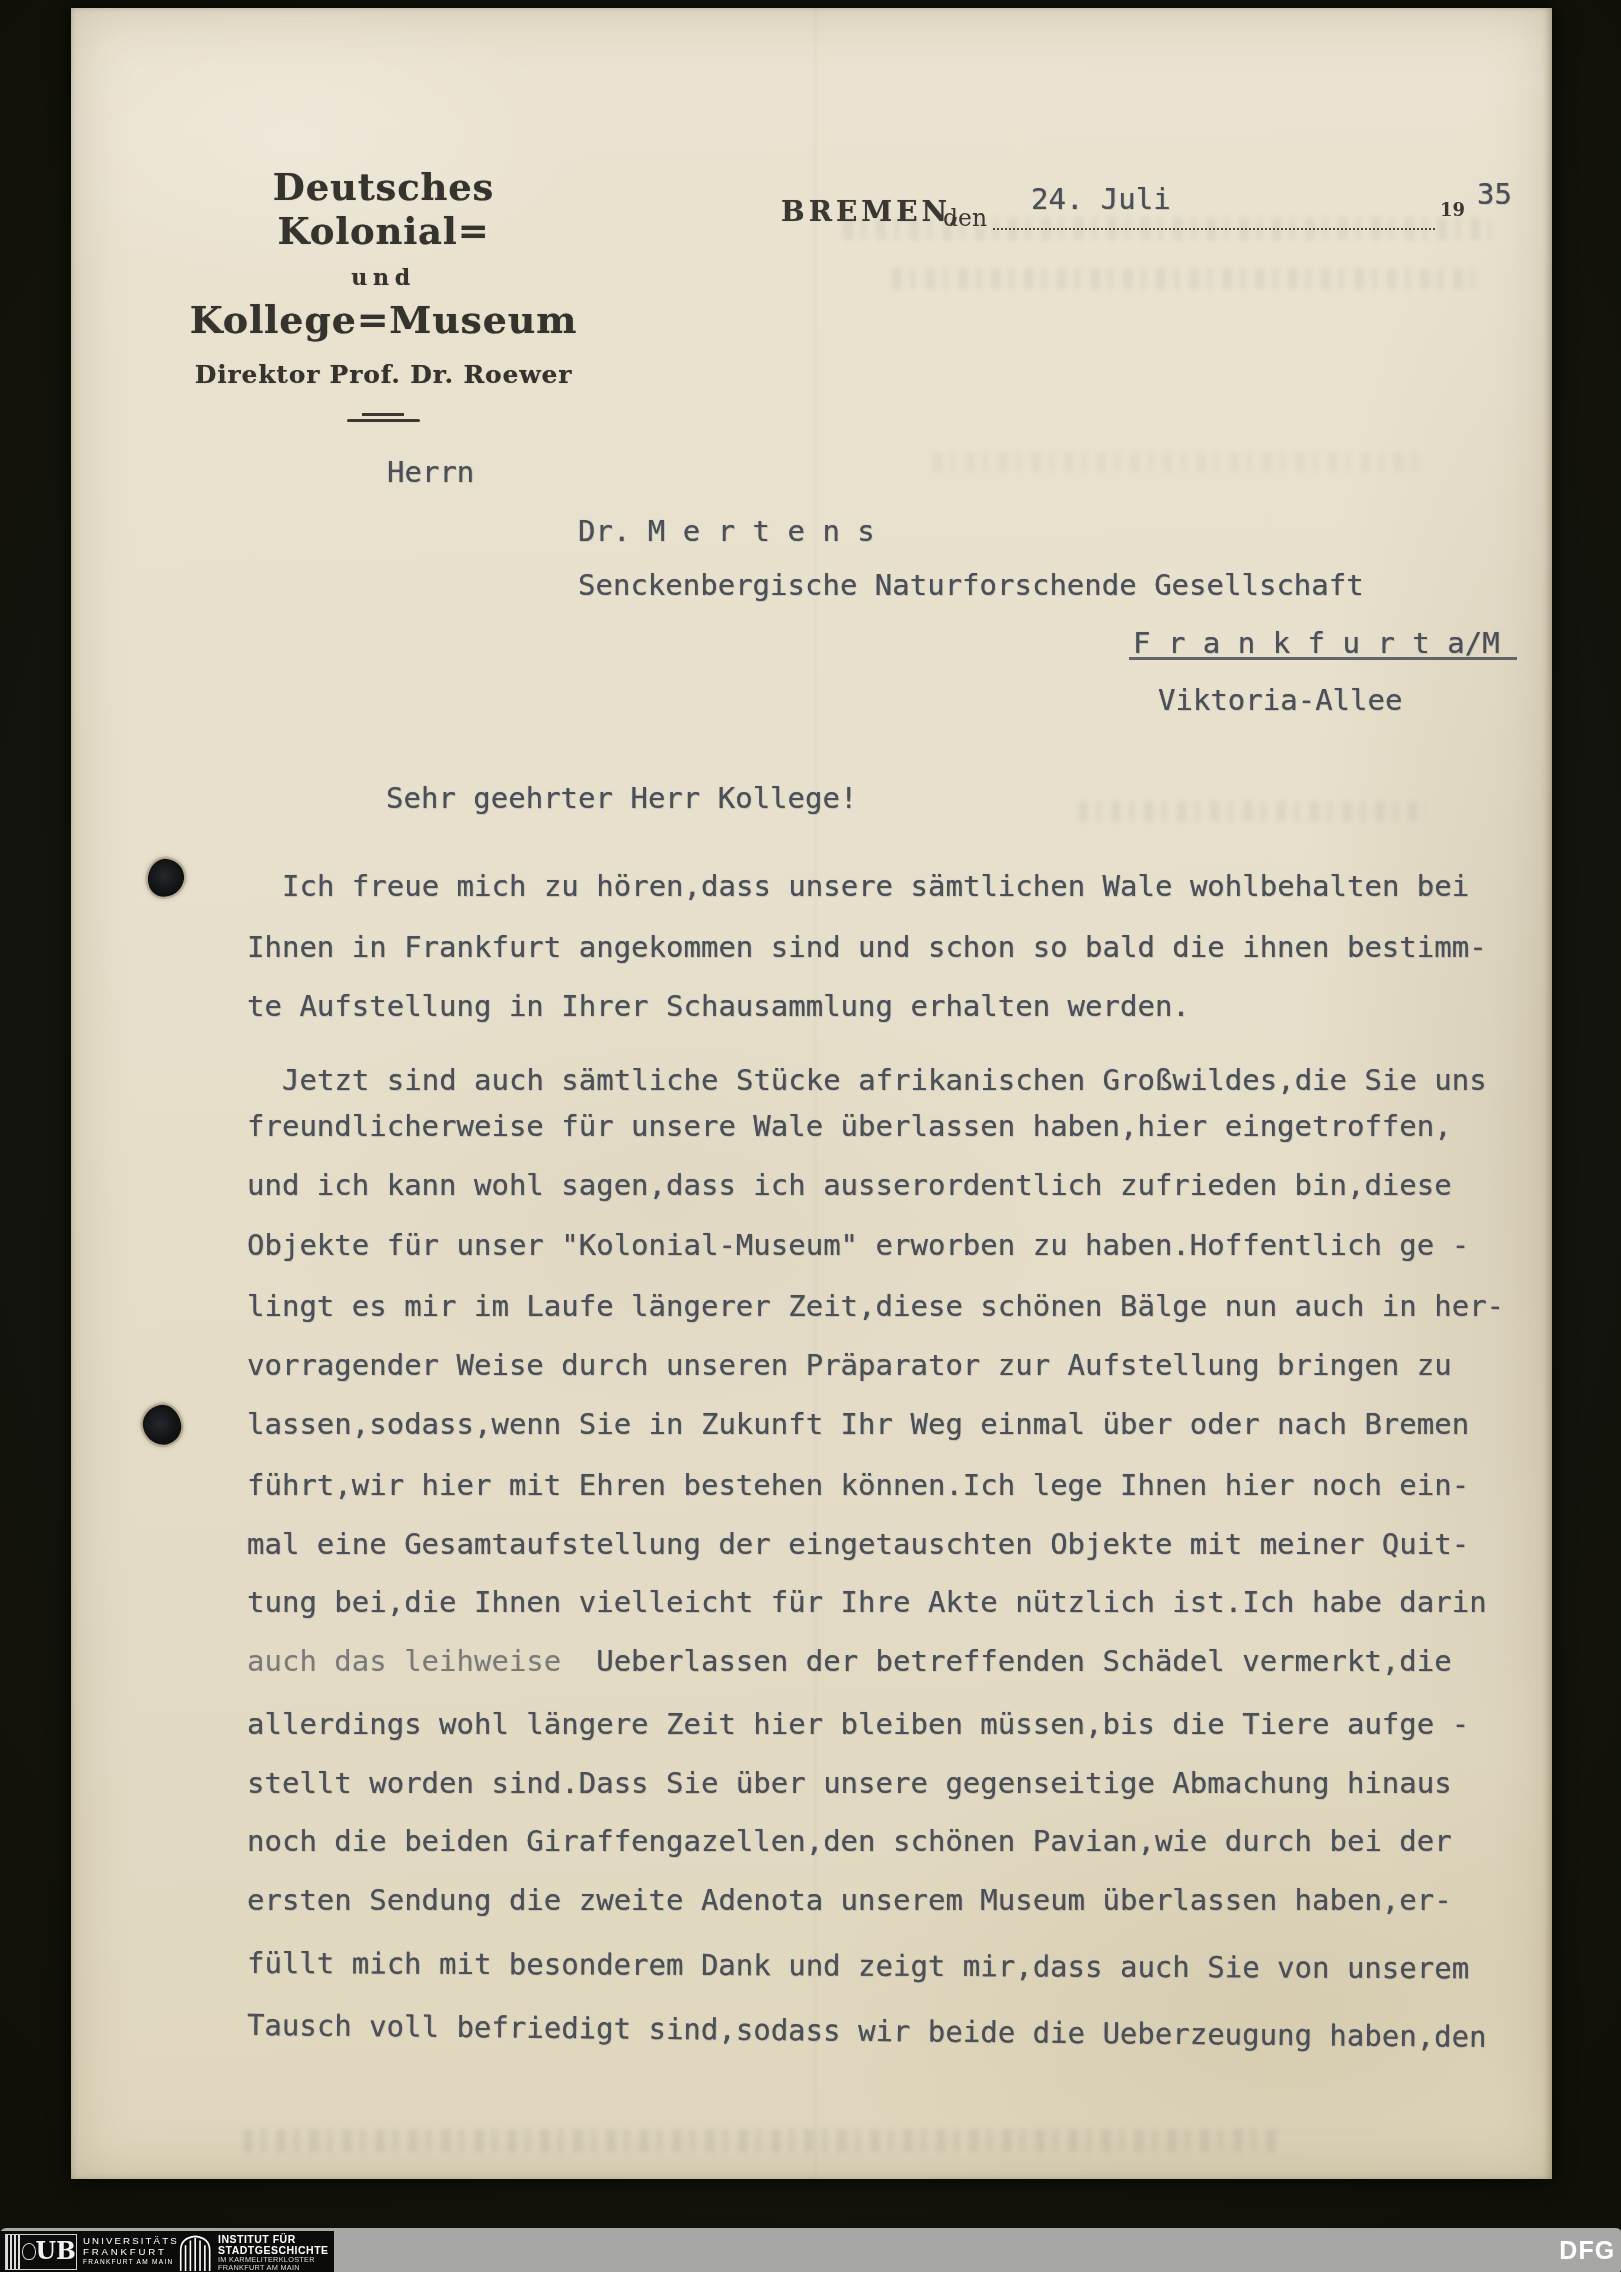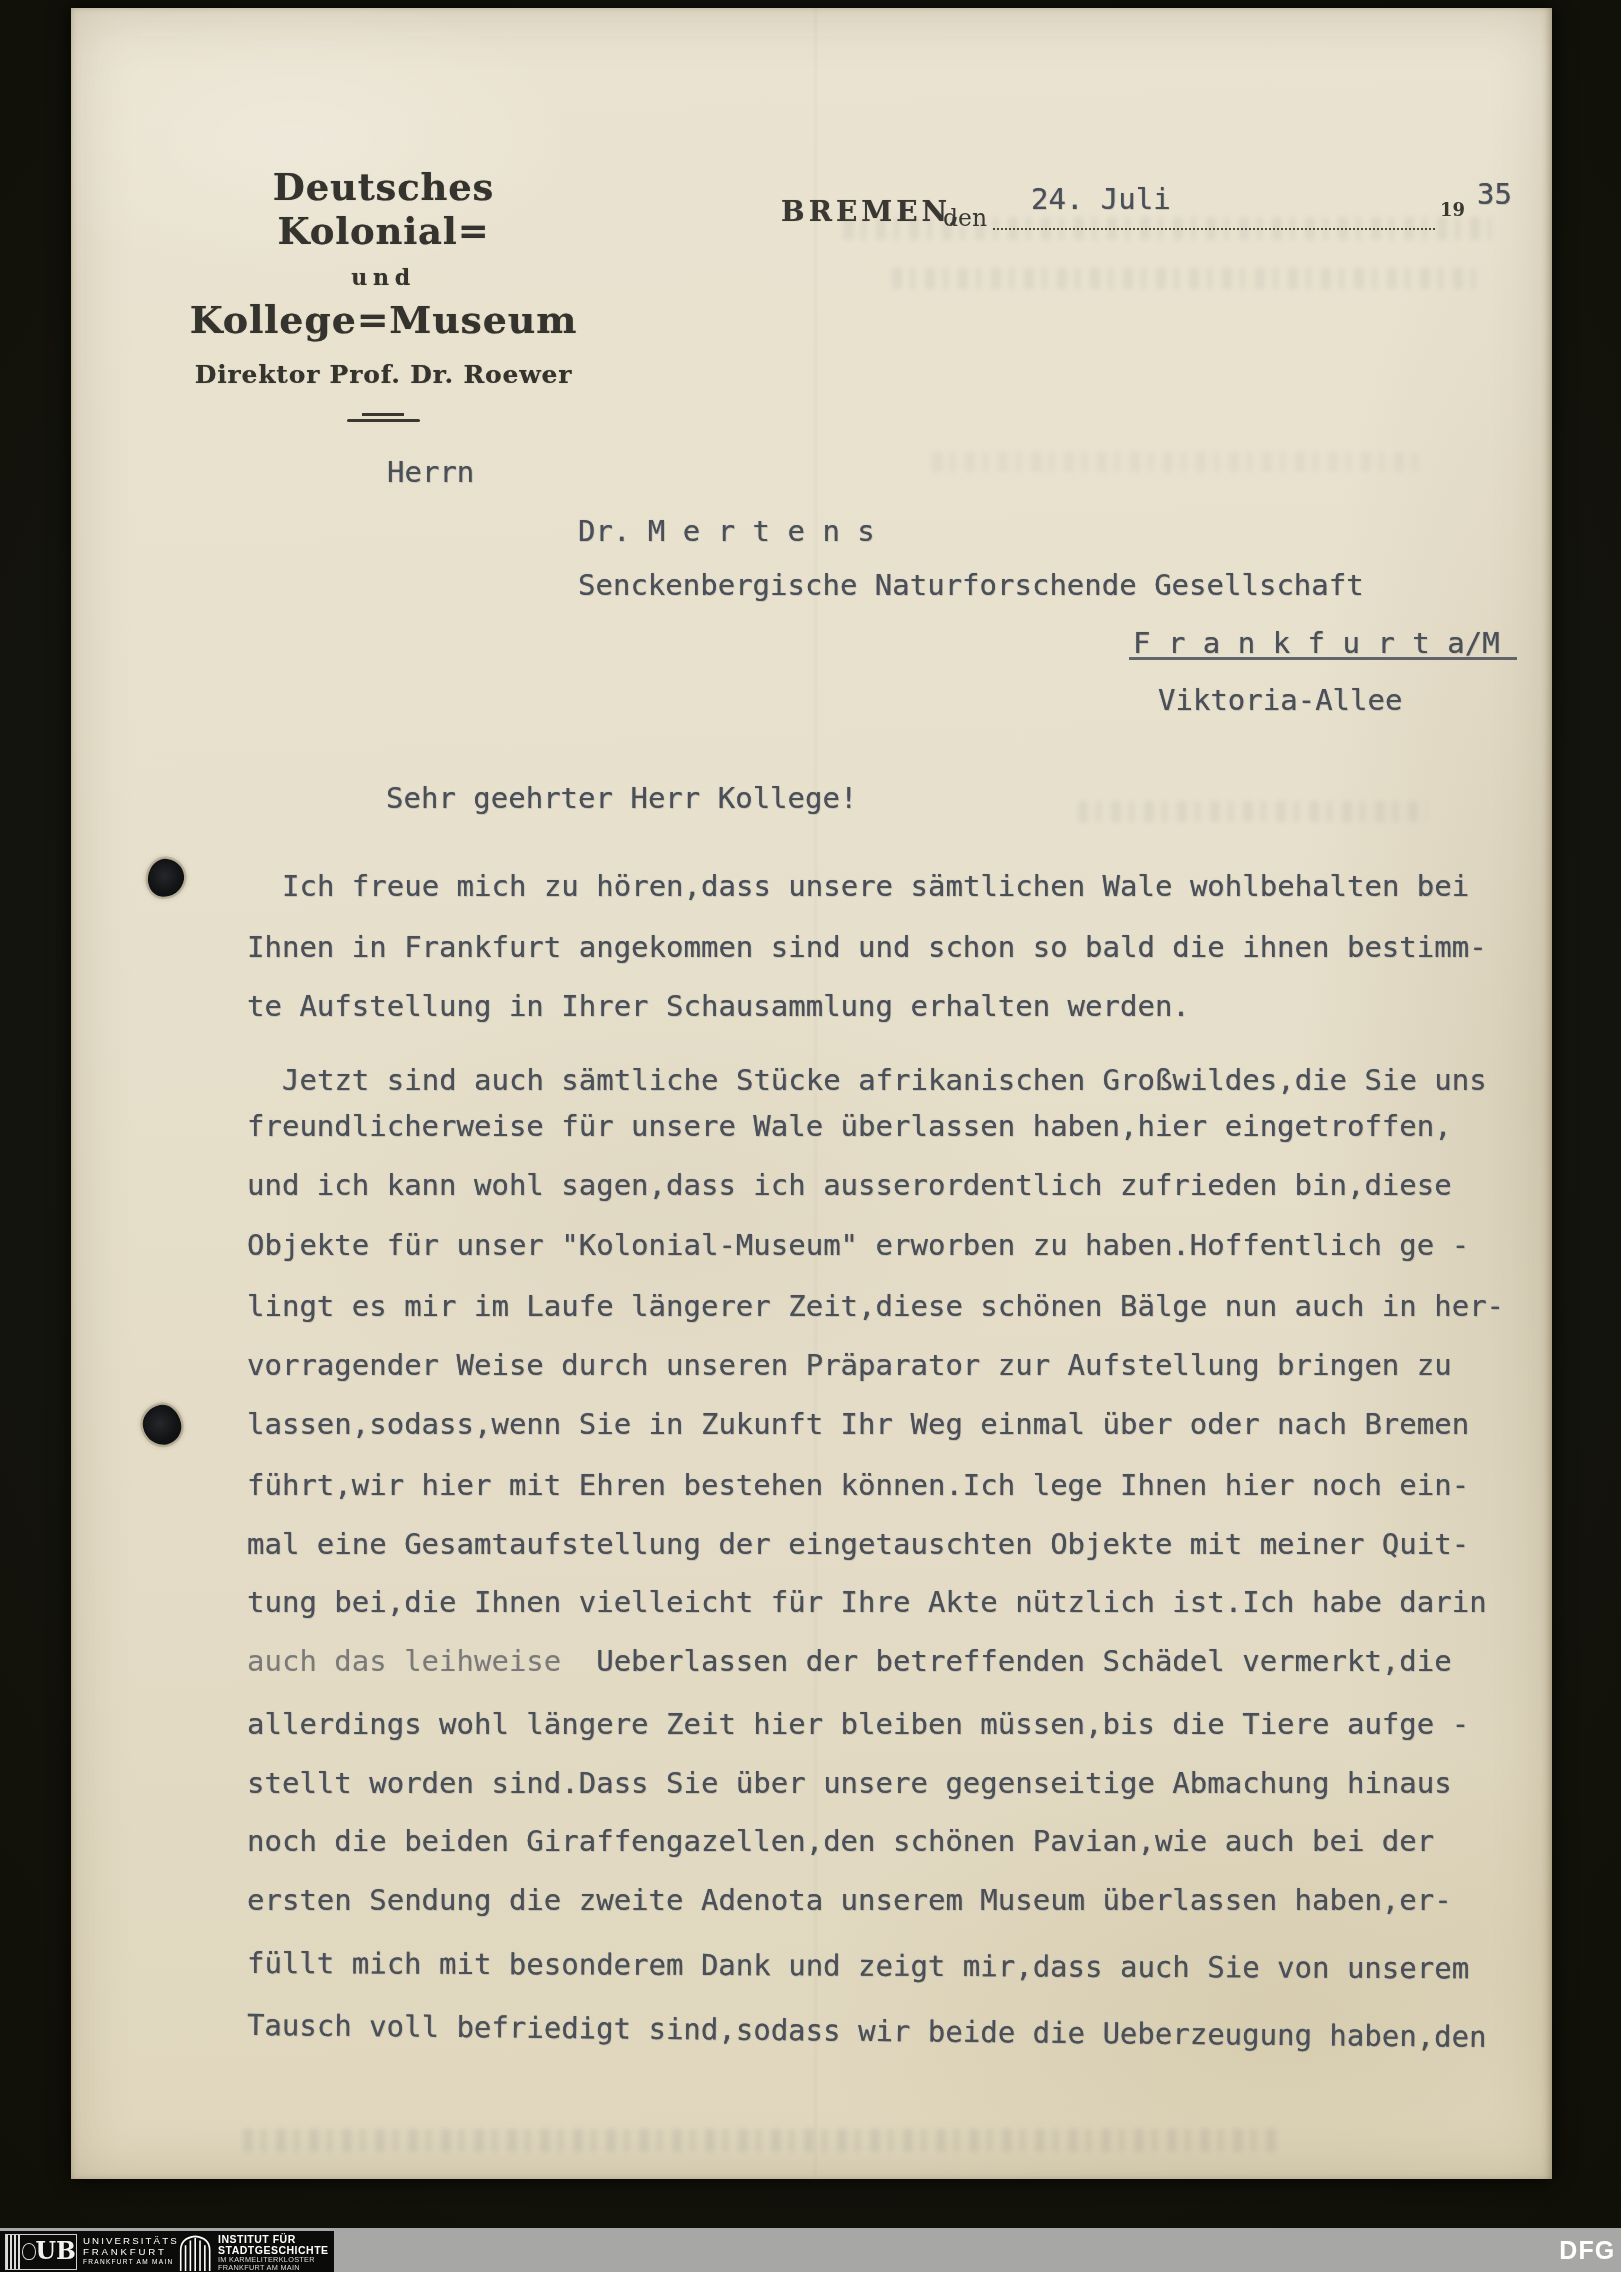--- a/index.html
+++ b/index.html
@@ -98,20 +98,21 @@
   .t-name{left:578px;top:514px;}
   .t-inst{left:578px;top:568px;}
   .t-city{left:1133px;top:626px;}
   .t-city-ul{position:absolute;left:1129px;top:657px;width:388px;height:3.2px;background:#4a4f58;opacity:.85;}
   .t-street{left:1158px;top:683px;}
   .t-salutation{left:386px;top:781px;}
   
   .footer{
     position:absolute;left:0;top:2228px;width:1622px;height:45px;
     background:#a7a7a5;
+    border-radius:6px;
   }
   .footer-black{
     position:absolute;left:0;top:3.2px;width:334px;height:41px;background:#0b0c0a;
     display:flex;align-items:center;
   }
   .ub-logo{
     position:absolute;left:4.9px;top:2.4px;width:72px;height:36px;
     border:1.6px solid rgba(255,255,255,.85);box-sizing:border-box;
     display:flex;align-items:center;opacity:.95;
   }
@@ -198,21 +199,21 @@
     <div class="typed body-line" style="left: 247px; top: 1228px;">Objekte für unser "Kolonial-Museum" erworben zu haben.Hoffentlich ge -</div>
     <div class="typed body-line" style="left: 247px; top: 1289px;">lingt es mir im Laufe längerer Zeit,diese schönen Bälge nun auch in her-</div>
     <div class="typed body-line" style="left: 247px; top: 1348px;">vorragender Weise durch unseren Präparator zur Aufstellung bringen zu</div>
     <div class="typed body-line" style="left: 247px; top: 1407px;">lassen,sodass,wenn Sie in Zukunft Ihr Weg einmal über oder nach Bremen</div>
     <div class="typed body-line" style="left: 247px; top: 1468px;">führt,wir hier mit Ehren bestehen können.Ich lege Ihnen hier noch ein-</div>
     <div class="typed body-line" style="left: 247px; top: 1527px;">mal eine Gesamtaufstellung der eingetauschten Objekte mit meiner Quit-</div>
     <div class="typed body-line" style="left: 247px; top: 1585px;">tung bei,die Ihnen vielleicht für Ihre Akte nützlich ist.Ich habe darin</div>
     <div class="typed body-line" style="left: 247px; top: 1644px;"><span class="faded">auch das leihweise </span><span> Ueberlassen der betreffenden Schädel vermerkt,die</span></div>
     <div class="typed body-line" style="left: 247px; top: 1707px;">allerdings wohl längere Zeit hier bleiben müssen,bis die Tiere aufge -</div>
     <div class="typed body-line" style="left: 247px; top: 1766px;">stellt worden sind.Dass Sie über unsere gegenseitige Abmachung hinaus</div>
-    <div class="typed body-line" style="left: 247px; top: 1824px;">noch die beiden Giraffengazellen,den schönen Pavian,wie auch bei der</div>
+    <div class="typed body-line" style="left: 247px; top: 1824px;">noch die beiden Giraffengazellen,den schönen Pavian,wie durch bei der</div>
     <div class="typed body-line" style="left: 247px; top: 1883px;">ersten Sendung die zweite Adenota unserem Museum überlassen haben,er-</div>
     <div class="typed body-line" style="left: 247px; top: 1946px; transform: rotate(0.25deg); transform-origin: left center;">füllt mich mit besonderem Dank und zeigt mir,dass auch Sie von unserem</div>
     <div class="typed body-line" style="left: 247px; top: 2008px; transform: rotate(0.55deg); transform-origin: left center;">Tausch voll befriedigt sind,sodass wir beide die Ueberzeugung haben,den</div>
   </div>
 
 <div class="hole hole1"></div>
 <div class="hole hole2"></div>
 
 <div class="footer">
   <div class="footer-black">

